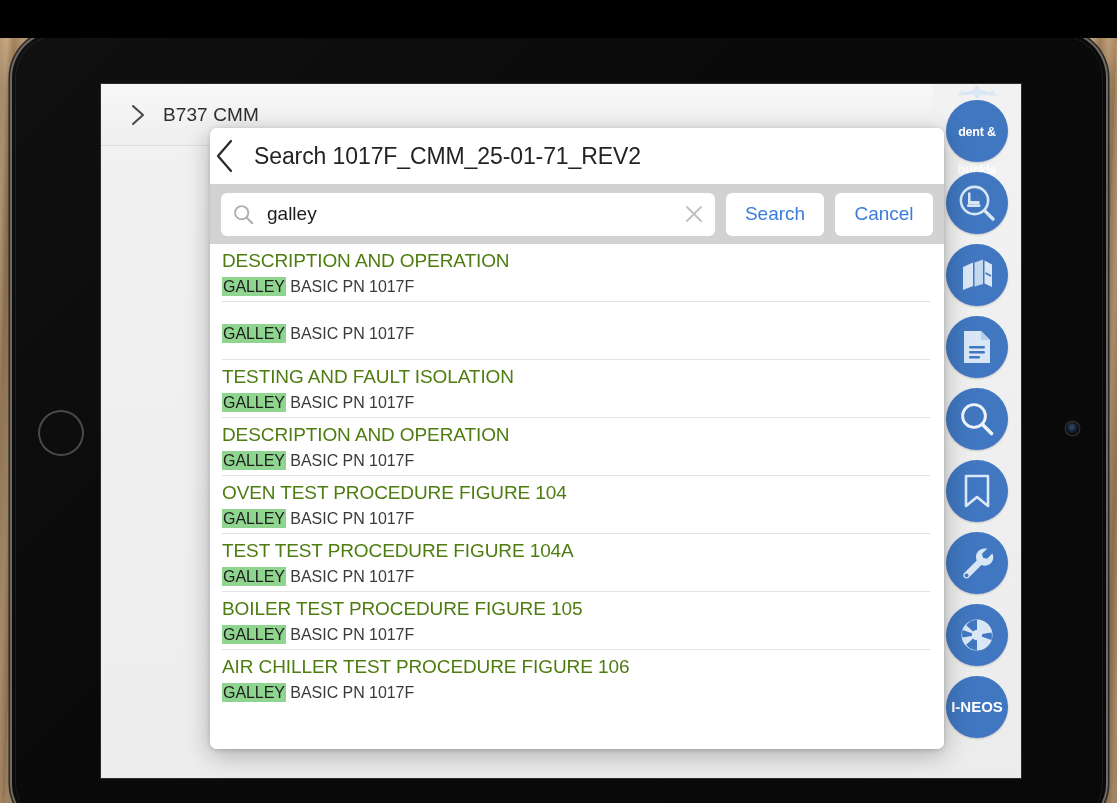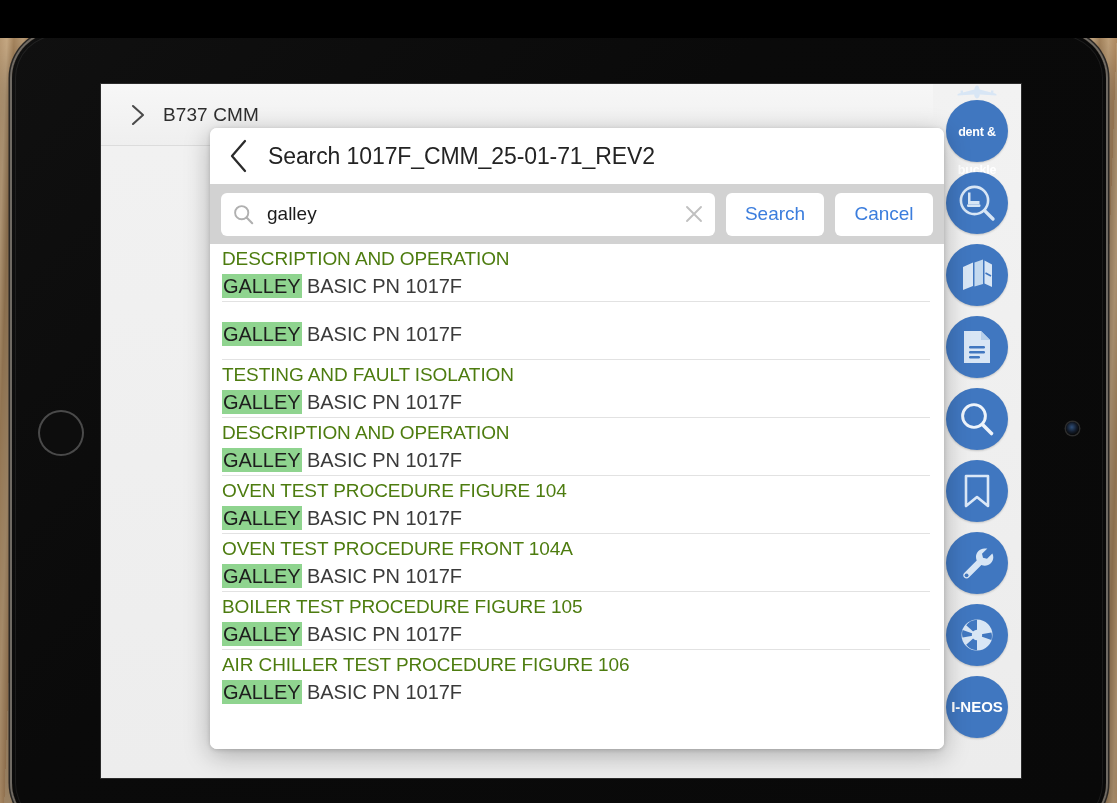--- a/index.html
+++ b/index.html
@@ -138,21 +138,20 @@
     overflow: hidden;
     display: flex; flex-direction: column;
     z-index: 40;
   }
 
   
   #modal-header {
     height: 56px; flex: 0 0 auto;
     background: #ffffff;
     display: flex; align-items: center;
-    padding-left: 14px;
     box-sizing: border-box;
   }
   #back-chevron {
     width: 30px; height: 34px;
     flex: 0 0 auto;
     cursor: pointer;
     display: flex; align-items: center; justify-content: center;
   }
   #modal-title {
     margin-left: 14px;
@@ -230,21 +229,21 @@
   }
   .result-row:last-child::after { display: none; }
   .result-title {
     font-size: 19px;
     color: #4d7c0f;
     letter-spacing: -.1px;
     line-height: 1.1;
   }
   .result-sub {
     margin-top: 6px;
-    font-size: 20px;
+    font-size: 16px;
     color: #3a3a3a;
     line-height: 1.1;
     letter-spacing: -.05px;
   }
   .hl {
     background: #8fd48f;
     color: #1d1d1d;
     padding: 1px 1px;
   }
 </style>
@@ -419,21 +418,21 @@
             </div>
             <div class="result-row">
               <div class="result-title">DESCRIPTION AND OPERATION</div>
               <div class="result-sub"><span class="hl" style="background: rgb(143, 212, 143);">GALLEY</span><span> BASIC PN 1017F</span></div>
             </div>
             <div class="result-row">
               <div class="result-title">OVEN TEST PROCEDURE FIGURE 104</div>
               <div class="result-sub"><span class="hl" style="background: rgb(143, 212, 143);">GALLEY</span><span> BASIC PN 1017F</span></div>
             </div>
             <div class="result-row">
-              <div class="result-title">OVEN TEST PROCEDURE FRONT 104A</div>
+              <div class="result-title">TEST TEST PROCEDURE FIGURE 104A</div>
               <div class="result-sub"><span class="hl" style="background: rgb(143, 212, 143);">GALLEY</span><span> BASIC PN 1017F</span></div>
             </div>
             <div class="result-row">
               <div class="result-title">BOILER TEST PROCEDURE FIGURE 105</div>
               <div class="result-sub"><span class="hl" style="background: rgb(143, 212, 143);">GALLEY</span><span> BASIC PN 1017F</span></div>
             </div>
             <div class="result-row">
               <div class="result-title">AIR CHILLER TEST PROCEDURE FIGURE 106</div>
               <div class="result-sub"><span class="hl" style="background: rgb(143, 212, 143);">GALLEY</span><span> BASIC PN 1017F</span></div>
             </div>

